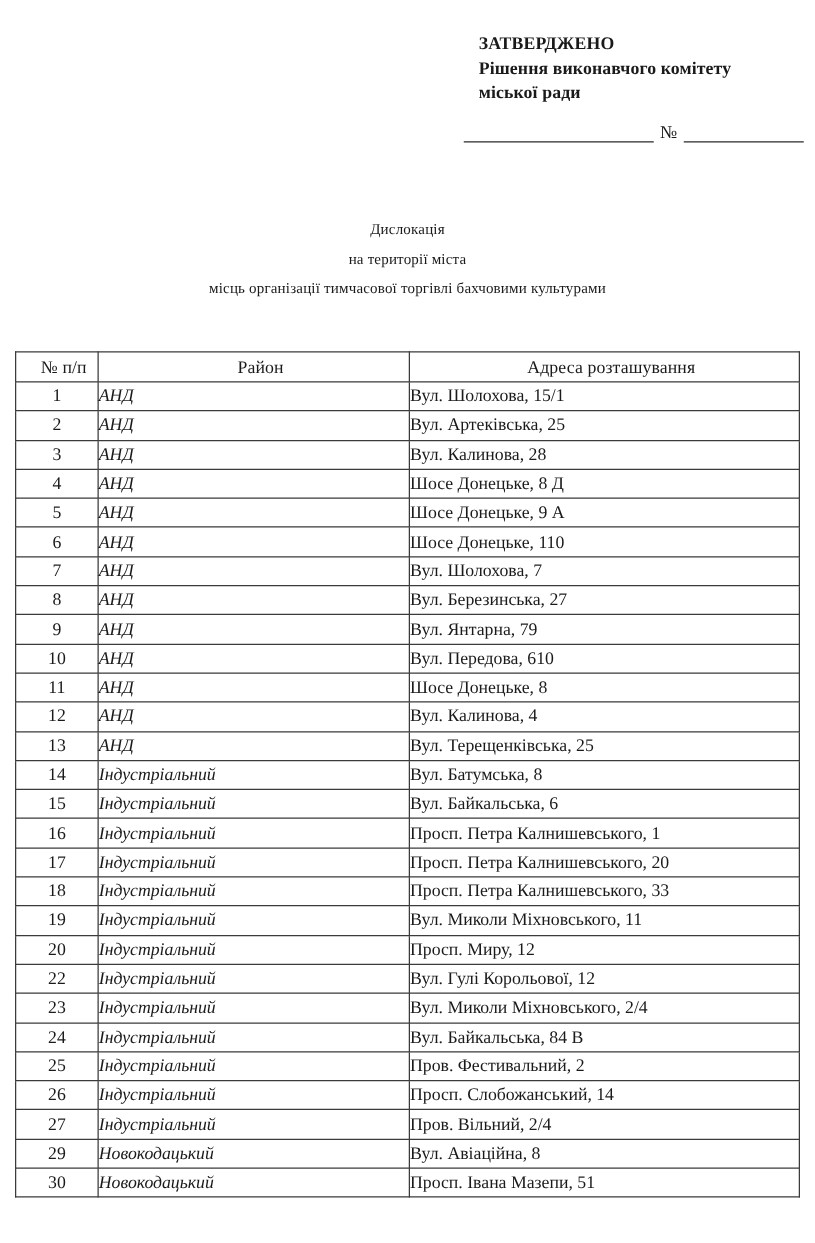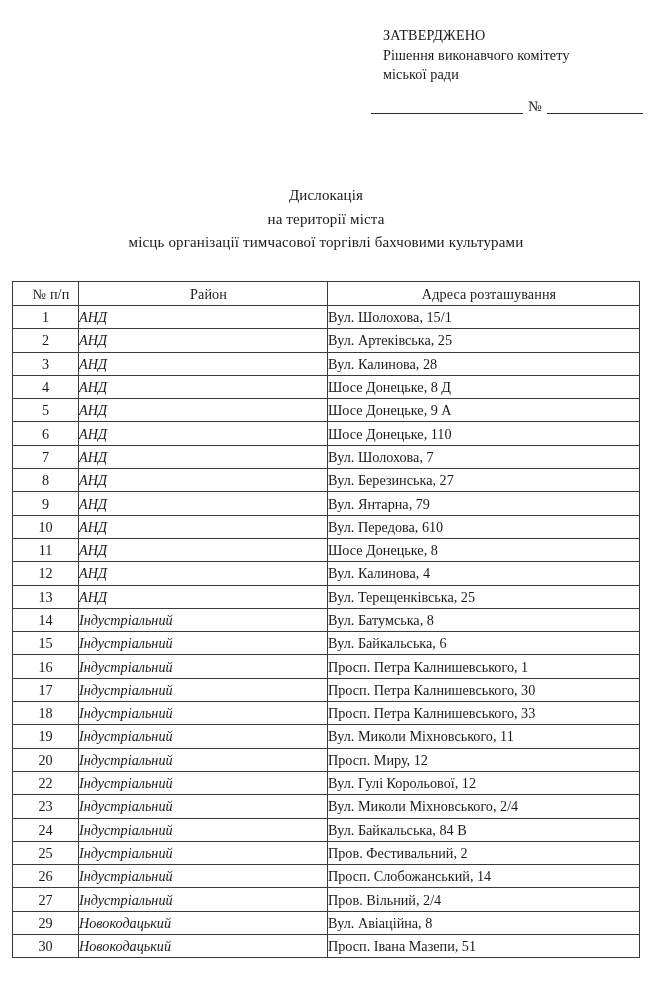--- a/index.html
+++ b/index.html
@@ -29,20 +29,21 @@
     left: 383px;
     top: 26px;
     width: 262px;
     font-size: 14.2px;
     line-height: 19.6px;
     letter-spacing: 0.1px;
     text-align: left;
   }
   .approval-line {
     white-space: nowrap;
+    font-weight: bold;
   }
 
   .approval-signature-row {
     position: absolute;
     left: 371px;
     top: 92px;
     width: 272px;
     height: 22px;
     display: flex;
     align-items: flex-end;
@@ -61,24 +62,24 @@
   .sig-rule-right {
     flex: 1;
     border-bottom: 1.15px solid #2a2a2a;
     height: 17px;
   }
 
   
   .doc-title {
     position: absolute;
     left: 0;
-    top: 184px;
+    top: 172px;
     width: 652px;
     text-align: center;
-    font-size: 15px;
+    font-size: 12px;
     line-height: 23.5px;
     letter-spacing: 0.15px;
   }
   .doc-title-line {
     display: block;
     white-space: nowrap;
   }
 
   
   .table-wrap {
@@ -243,21 +244,21 @@
             <td class="cell-address">Вул. Байкальська, 6</td>
           </tr>
           <tr>
             <td class="cell-num">16</td>
             <td class="cell-district">Індустріальний</td>
             <td class="cell-address">Просп. Петра Калнишевського, 1</td>
           </tr>
           <tr>
             <td class="cell-num">17</td>
             <td class="cell-district">Індустріальний</td>
-            <td class="cell-address">Просп. Петра Калнишевського, 30</td>
+            <td class="cell-address">Просп. Петра Калнишевського, 20</td>
           </tr>
           <tr>
             <td class="cell-num">18</td>
             <td class="cell-district">Індустріальний</td>
             <td class="cell-address">Просп. Петра Калнишевського, 33</td>
           </tr>
           <tr>
             <td class="cell-num">19</td>
             <td class="cell-district">Індустріальний</td>
             <td class="cell-address">Вул. Миколи Міхновського, 11</td>

